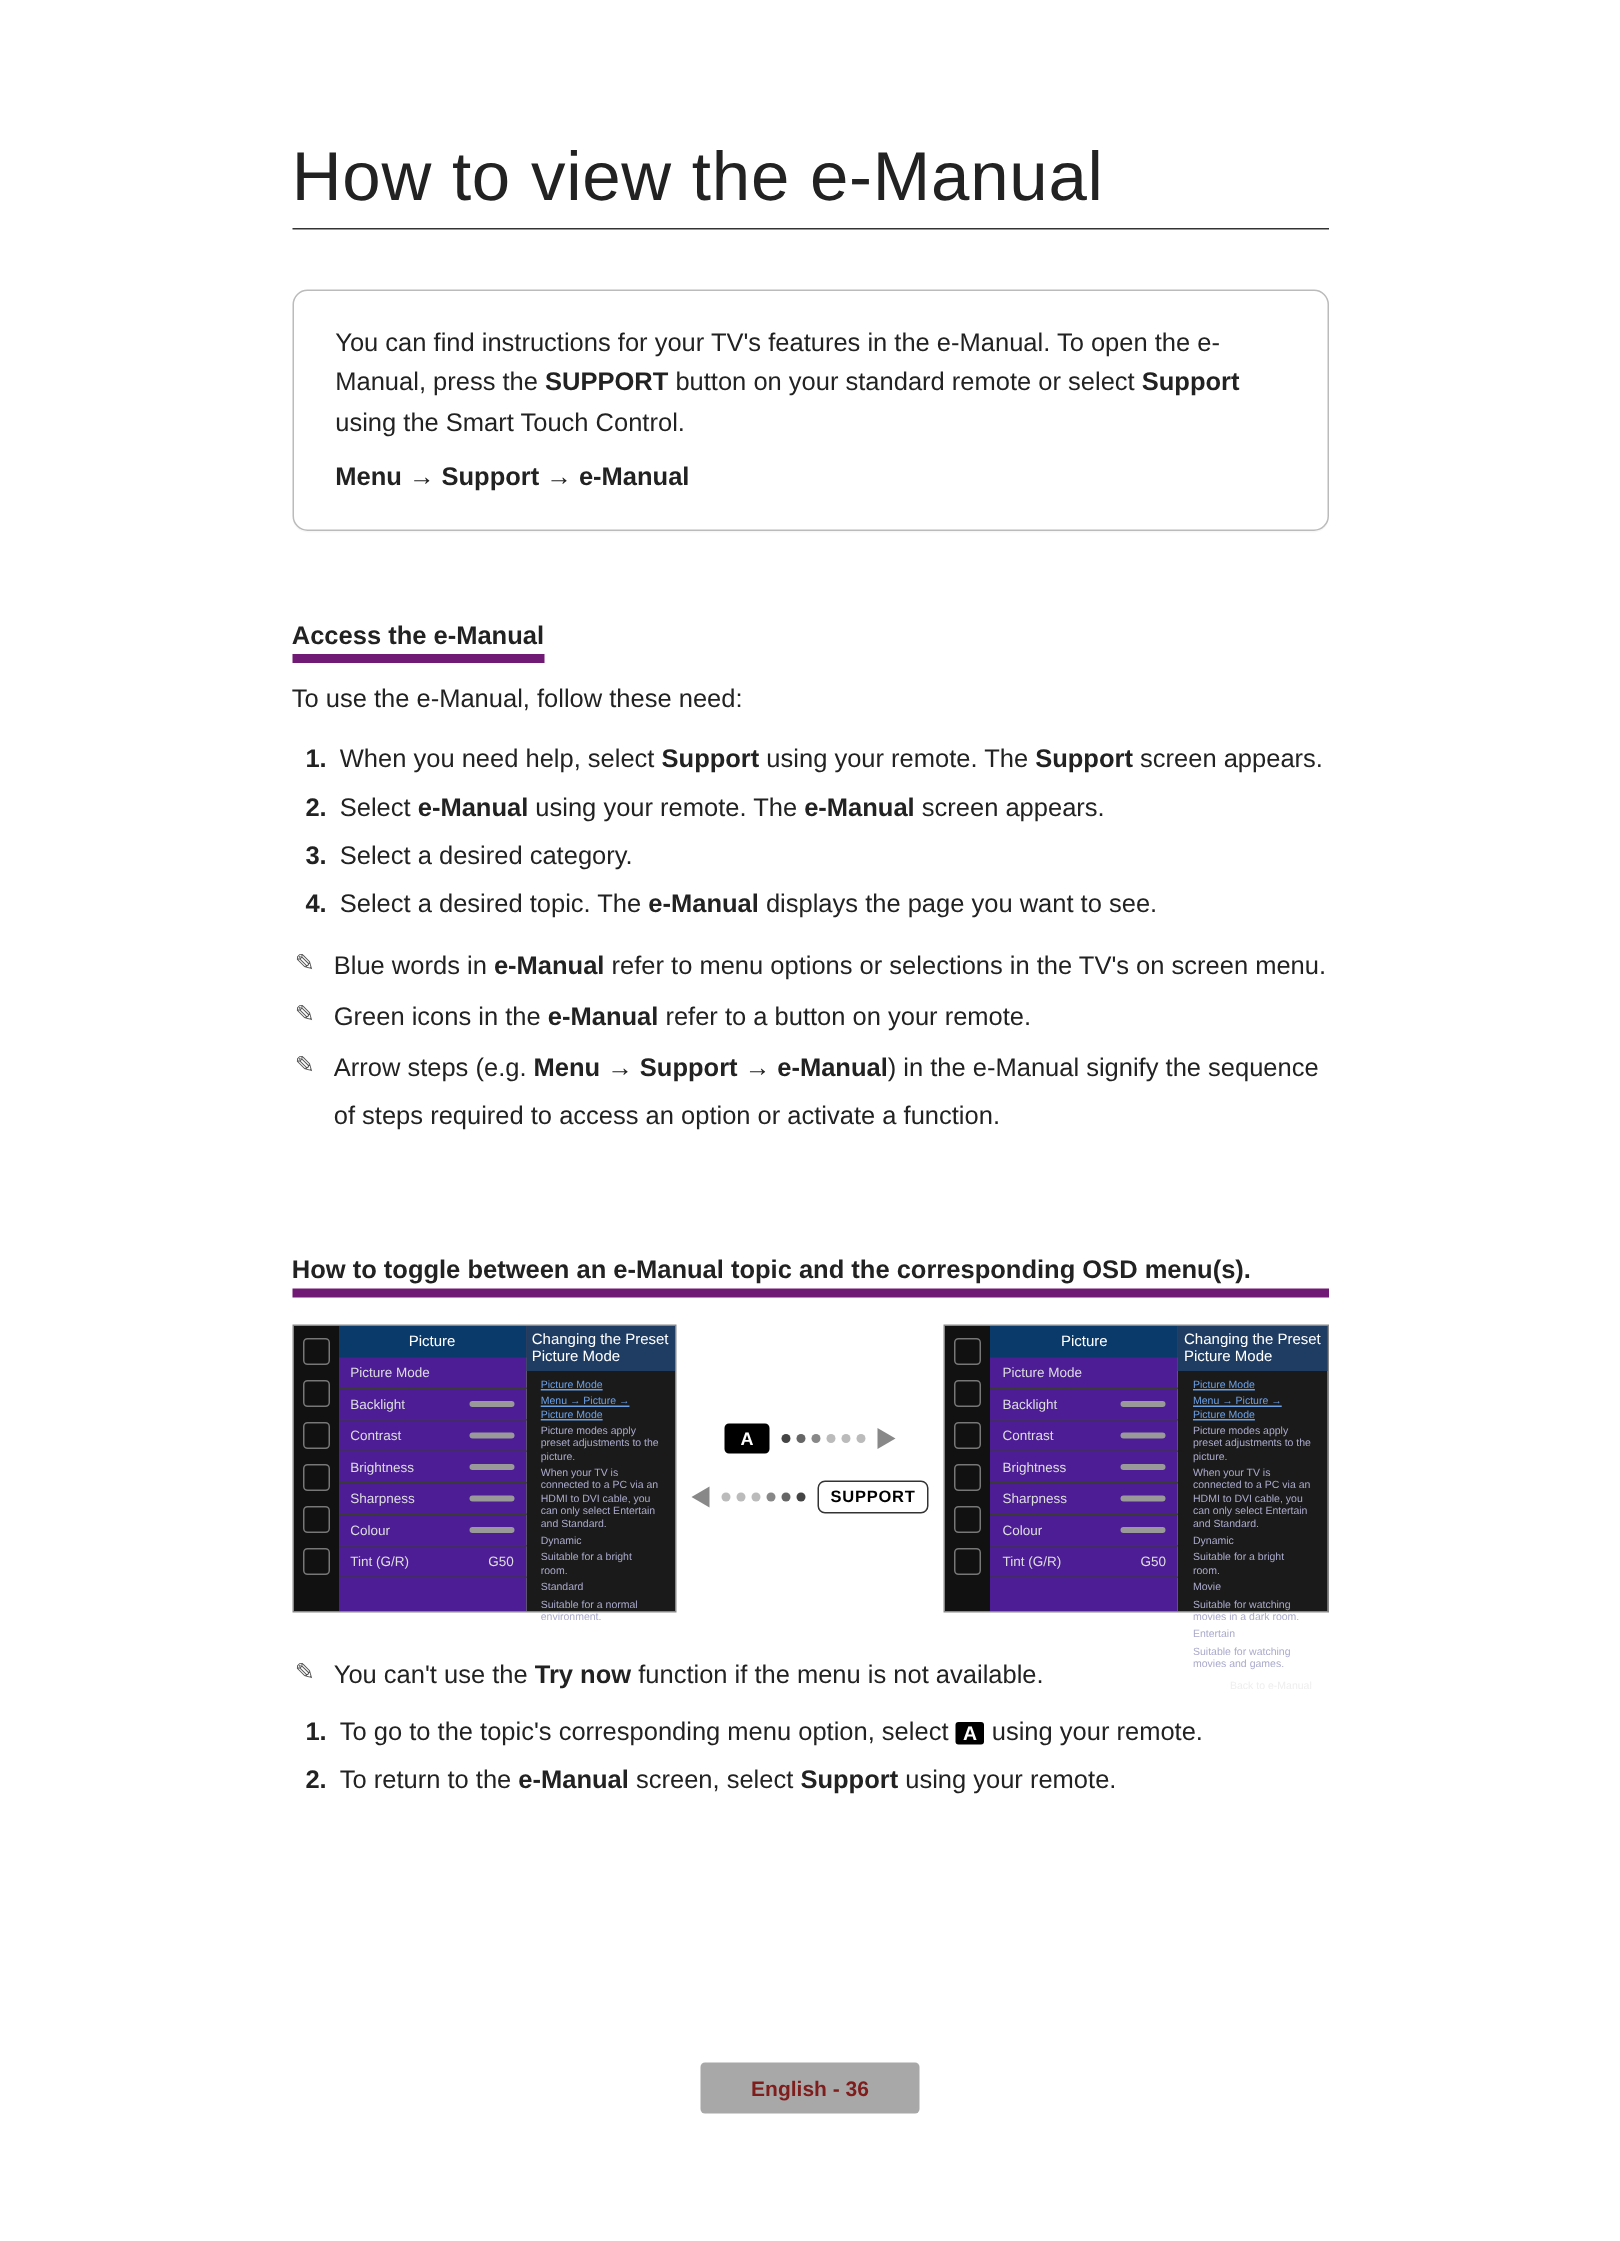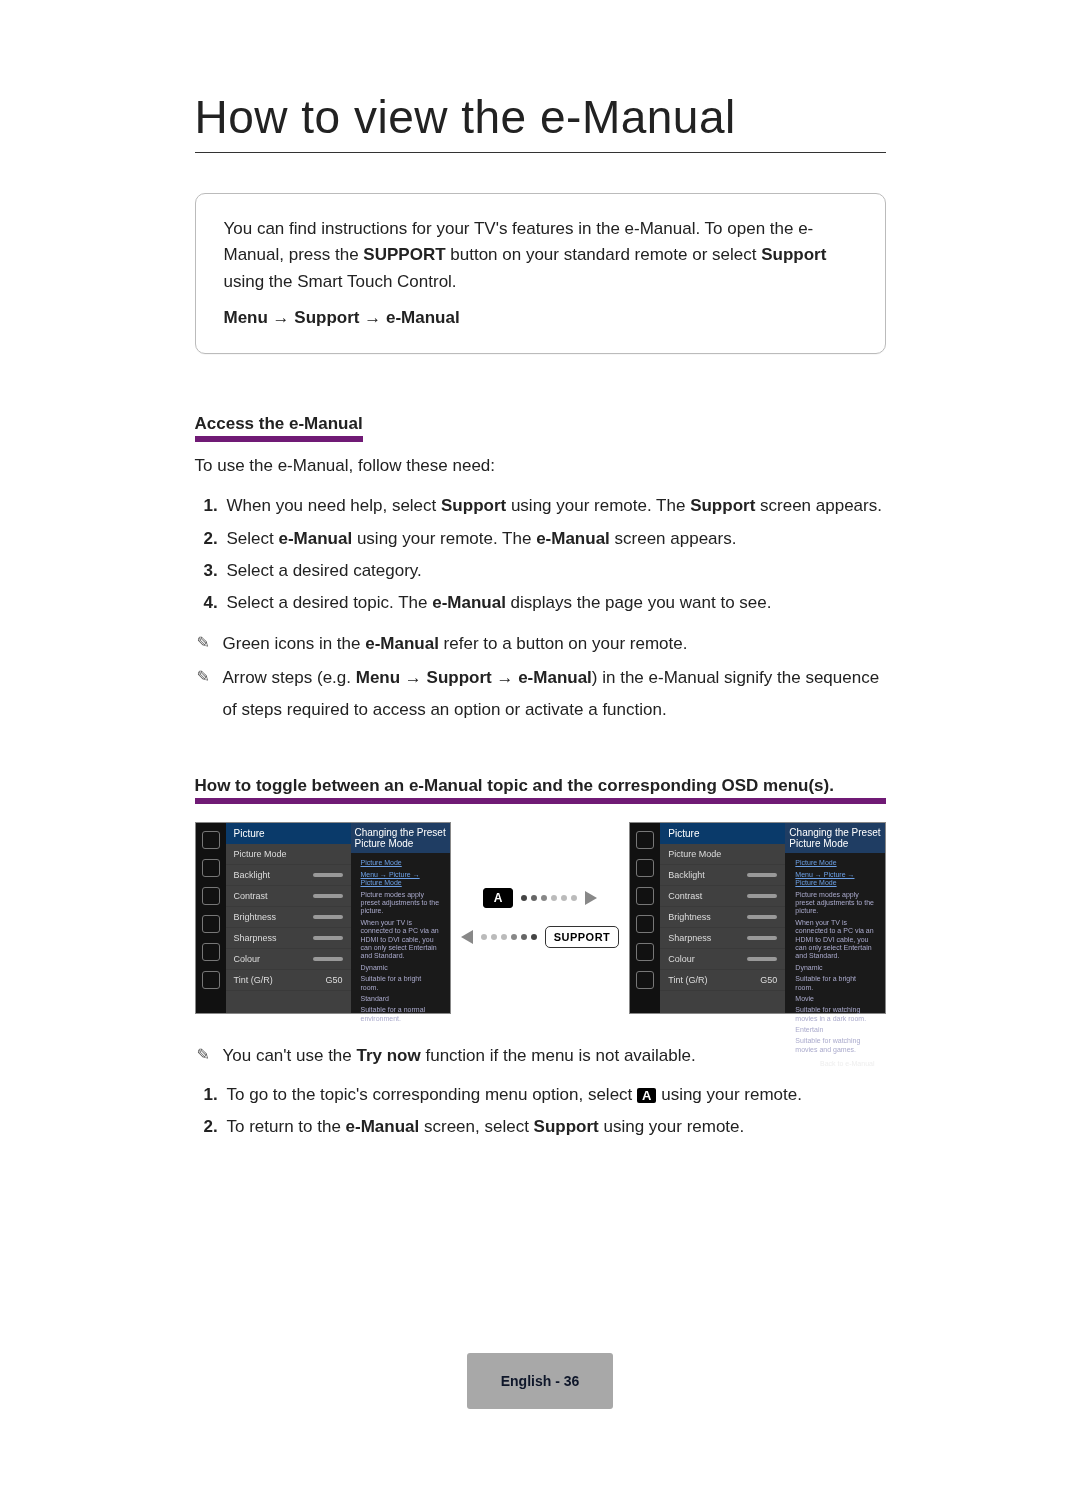--- a/index.html
+++ b/index.html
@@ -28,26 +28,26 @@
     border-bottom:6px solid #701a75;display:inline-block;
     padding-bottom:2px;margin:0 0 14px 0;
   }
   .lead{font-size:17px;margin:0 0 14px 0;}
   ol.steps{margin:0 0 8px 0;padding-left:28px;font-size:17px;line-height:1.9;}
   ol.steps li{padding-left:4px;}
   ol.steps li::marker{font-weight:700;}
   ul.notes{list-style:none;margin:0 0 50px 0;padding:0;font-size:17px;line-height:1.9;}
   ul.notes li{position:relative;padding-left:28px;margin-bottom:2px;}
   ul.notes li::before{content:"✎";position:absolute;left:2px;top:0;color:#555;font-size:16px;}
-  .second-block{margin-top:50px;}
+  .second-block{margin-top:76px;}
   .figure-row{display:flex;align-items:center;justify-content:space-between;margin:18px 0 26px 0;gap:10px;}
   .screen{width:340px;height:190px;border:1px solid #888;display:flex;font-size:9px;color:#ddd;background:#fff;}
   .screen .sidebar{width:30px;background:#111;display:flex;flex-direction:column;align-items:center;padding-top:8px;gap:10px;}
   .screen .sidebar .ico{width:16px;height:16px;border:1px solid #777;border-radius:3px;}
-  .screen .menu{width:125px;background:#404040;display:flex;flex-direction:column;}
+  .screen .menu{width:125px;background:#4c1d95;display:flex;flex-direction:column;text-align:center;}
   .screen .menu .hdr{background:#0a3a6a;color:#fff;font-size:10px;padding:5px 8px;}
   .screen .menu .row{padding:5px 8px;border-bottom:1px solid #3a3a3a;display:flex;justify-content:space-between;align-items:center;color:#ddd;}
   .screen .menu .row .bar{width:30px;height:4px;background:#999;border-radius:2px;}
   .screen .content{flex:1;background:#1a1a1a;padding:6px 10px;}
   .screen .content .ttl{background:#1f3d63;color:#fff;font-size:10px;padding:4px 4px;margin:-6px -10px 6px -10px;}
   .screen .content p{margin:3px 0;font-size:7px;line-height:1.2;color:#aac;}
   .screen .content .link{color:#6ca0e6;text-decoration:underline;font-size:7px;}
   .screen .content .b2m{font-size:7px;color:#eee;text-align:right;margin-top:6px;}
   .center-arrows{flex:1;display:flex;flex-direction:column;align-items:center;gap:18px;}
   .arrow-line{display:flex;align-items:center;gap:8px;}
@@ -64,22 +64,22 @@
   .arrow-head.left{border-right:12px solid #888;}
   .badge{border:1px solid #333;border-radius:5px;padding:3px 6px;font-size:12px;font-weight:700;min-width:18px;text-align:center;background:#fff;color:#000;}
   .badge.a{background:#000;color:#fff;border-color:#000;border-radius:3px;padding:2px 5px;}
   .badge.sup{font-size:11px;letter-spacing:.5px;padding:4px 8px;}
   .inline-a{display:inline-block;background:#000;color:#fff;font-weight:700;font-size:13px;padding:1px 5px;border-radius:2px;line-height:1;}
   .footer{
     position:absolute;left:0;right:0;bottom:85px;
     display:flex;justify-content:center;
   }
   .footer .tab{
-    background:#a8a8a8;color:#0f172a;font-size:14px;font-weight:700;
-    padding:20px 34px;border-radius:3px;
+    background:#a8a8a8;color:#7f1d1d;font-size:14px;font-weight:700;
+    padding:9px 34px;border-radius:3px;
   }
 </style>
 </head>
 <body>
 
 <div class="page">
 
   <h1 class="title">How to view the e-Manual</h1>
 
   <div class="intro-box">
@@ -94,20 +94,21 @@
   <p class="lead">To use the e-Manual, follow these need:</p>
 
   <ol class="steps">
     <li><span>When you need help, select </span><b>Support</b><span> using your remote. The </span><b>Support</b><span> screen appears.</span></li>
     <li><span>Select </span><b>e-Manual</b><span> using your remote. The </span><b>e-Manual</b><span> screen appears.</span></li>
     <li>Select a desired category.</li>
     <li><span>Select a desired topic. The </span><b>e-Manual</b><span> displays the page you want to see.</span></li>
   </ol>
 
   <ul class="notes">
+    <li><span>Blue words in </span><b>e-Manual</b><span> refer to menu options or selections in the TV's on screen menu.</span></li>
     <li><span>Green icons in the </span><b>e-Manual</b><span> refer to a button on your remote.</span></li>
     <li><span>Arrow steps (e.g. </span><b>Menu → Support → e-Manual</b><span>) in the e-Manual signify the sequence of steps required to access an option or activate a function.</span></li>
   </ul>
 
   
   <div class="second-block">
     <div class="section-heading" style="display:block;">How to toggle between an e-Manual topic and the corresponding OSD menu(s).</div>
 
     <div class="figure-row">
 

